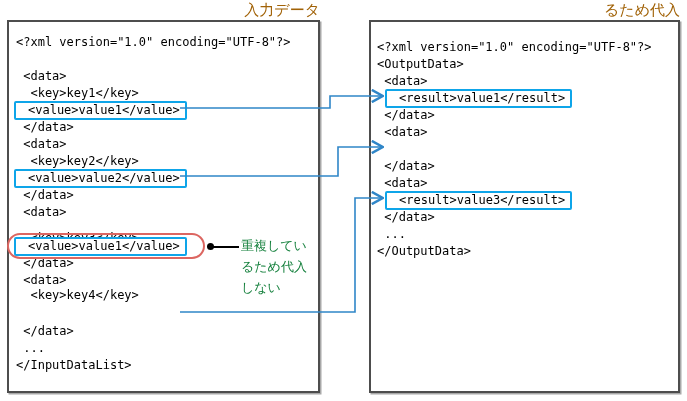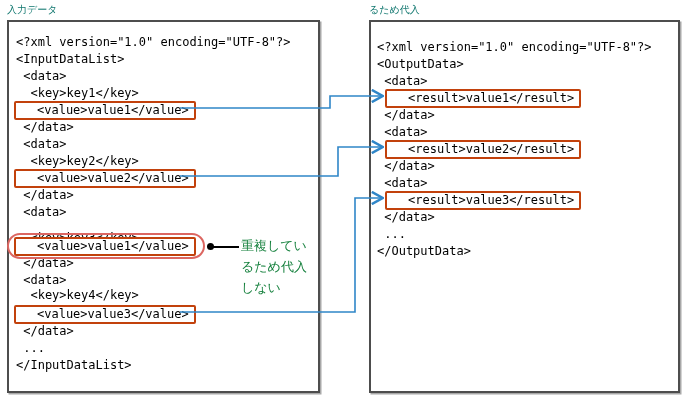--- a/index.html
+++ b/index.html
@@ -10,36 +10,36 @@
   }
   .panel{
     position:absolute;top:20px;height:373px;background:#fff;
     border:2px solid #4d4d4d;box-sizing:border-box;
     box-shadow:1.5px 1.5px 0 #a8a8a8;
   }
   .panel.left{left:7px;width:313px;}
   .panel.right{left:369px;width:311px;}
   .ptitle{
     position:absolute;top:2px;height:16px;line-height:16px;
-    text-align:left;font-size:10px;color:#0f766e;
+    text-align:right;font-size:15px;color:#a16207;
   }
   .ptitle.left{left:7px;width:313px;}
   .ptitle.right{left:369px;width:311px;}
   .cl{
     position:absolute;left:7px;height:17px;line-height:17px;white-space:pre;
     font-family:"DejaVu Sans Mono","Liberation Mono",monospace;font-size:12px;
     color:#000;
   }
   .panel.right .cl{left:6px;}
   .cl.boxed{display:flex;align-items:center;overflow:visible;}
   .panel.left  .cl.boxed{left:5px;}
   .panel.right .cl.boxed{left:14px;}
   .vbox{
-    display:inline-block;border:2px solid #c2410c;border-radius:2px;
-    padding:0 5px 1px 21px;line-height:14px;white-space:pre;background:#fff;
+    display:inline-block;border:2px solid #0ea5e9;border-radius:2px;
+    padding:0 5px 1px 12px;line-height:14px;white-space:pre;background:#fff;
   }
   .ellipse{
     position:absolute;left:-2px;top:211px;width:198px;height:26px;
     border:2px solid #dc6661;border-radius:14px;box-sizing:border-box;
     pointer-events:none;
   }
   .leader-dot{
     position:absolute;left:198px;top:221px;width:7px;height:7px;
     background:#000;border-radius:50%;
   }
@@ -56,56 +56,53 @@
 </head>
 <body>
 
 <div id="stage">
 
   <div class="ptitle left">入力データ</div>
   <div class="ptitle right">るため代入</div>
 
   <div class="panel left">
     <div class="cl" style="top:11.5px">&lt;?xml version="1.0" encoding="UTF-8"?&gt;</div>
-    <div class="cl" style="top:28.5px">&lt;InputDataList&gt;</div>
     <div class="cl" style="top:45.5px"> &lt;data&gt;</div>
     <div class="cl" style="top:62.5px">  &lt;key&gt;key1&lt;/key&gt;</div>
     <div class="cl boxed" style="top:79.5px"><span class="vbox">&lt;value&gt;value1&lt;/value&gt;</span></div>
     <div class="cl" style="top:96.5px"> &lt;/data&gt;</div>
     <div class="cl" style="top:113.5px"> &lt;data&gt;</div>
     <div class="cl" style="top:130.5px">  &lt;key&gt;key2&lt;/key&gt;</div>
     <div class="cl boxed" style="top:147.5px"><span class="vbox">&lt;value&gt;value2&lt;/value&gt;</span></div>
     <div class="cl" style="top:164.5px"> &lt;/data&gt;</div>
     <div class="cl" style="top:181.5px"> &lt;data&gt;</div>
     <div class="cl" style="top:208px">  &lt;key&gt;key3&lt;/key&gt;</div>
     <div class="cl boxed" style="top:215.5px"><span class="vbox">&lt;value&gt;value1&lt;/value&gt;</span></div>
     <div class="cl" style="top:232.5px"> &lt;/data&gt;</div>
     <div class="cl" style="top:249.5px"> &lt;data&gt;</div>
     <div class="cl" style="top:265px">  &lt;key&gt;key4&lt;/key&gt;</div>
-    <div class="cl boxed" style="top:283.5px"><span class="vbox">&lt;value&gt;value3&lt;/value&gt;</span></div>
     <div class="cl" style="top:300.5px"> &lt;/data&gt;</div>
     <div class="cl" style="top:317.5px"> ...</div>
     <div class="cl" style="top:334.5px">&lt;/InputDataList&gt;</div>
 
     <div class="ellipse"></div>
     <div class="leader-dot"></div>
     <div class="leader-line"></div>
     <div class="annotation">重複してい
 るため代入
 しない</div>
   </div>
 
   <div class="panel right">
     <div class="cl" style="top:16.5px">&lt;?xml version="1.0" encoding="UTF-8"?&gt;</div>
     <div class="cl" style="top:33.5px">&lt;OutputData&gt;</div>
     <div class="cl" style="top:50.5px"> &lt;data&gt;</div>
     <div class="cl boxed" style="top:67.5px"><span class="vbox">&lt;result&gt;value1&lt;/result&gt;</span></div>
     <div class="cl" style="top:84.5px"> &lt;/data&gt;</div>
     <div class="cl" style="top:101.5px"> &lt;data&gt;</div>
-    <div class="cl boxed" style="top:118.5px"><span class="vbox">&lt;result&gt;value2&lt;/result&gt;</span></div>
     <div class="cl" style="top:135.5px"> &lt;/data&gt;</div>
     <div class="cl" style="top:152.5px"> &lt;data&gt;</div>
     <div class="cl boxed" style="top:169.5px"><span class="vbox">&lt;result&gt;value3&lt;/result&gt;</span></div>
     <div class="cl" style="top:186.5px"> &lt;/data&gt;</div>
     <div class="cl" style="top:203.5px"> ...</div>
     <div class="cl" style="top:220.5px">&lt;/OutputData&gt;</div>
   </div>
 
   <svg class="overlay" width="687" height="401" viewBox="0 0 687 401">
     <defs>

